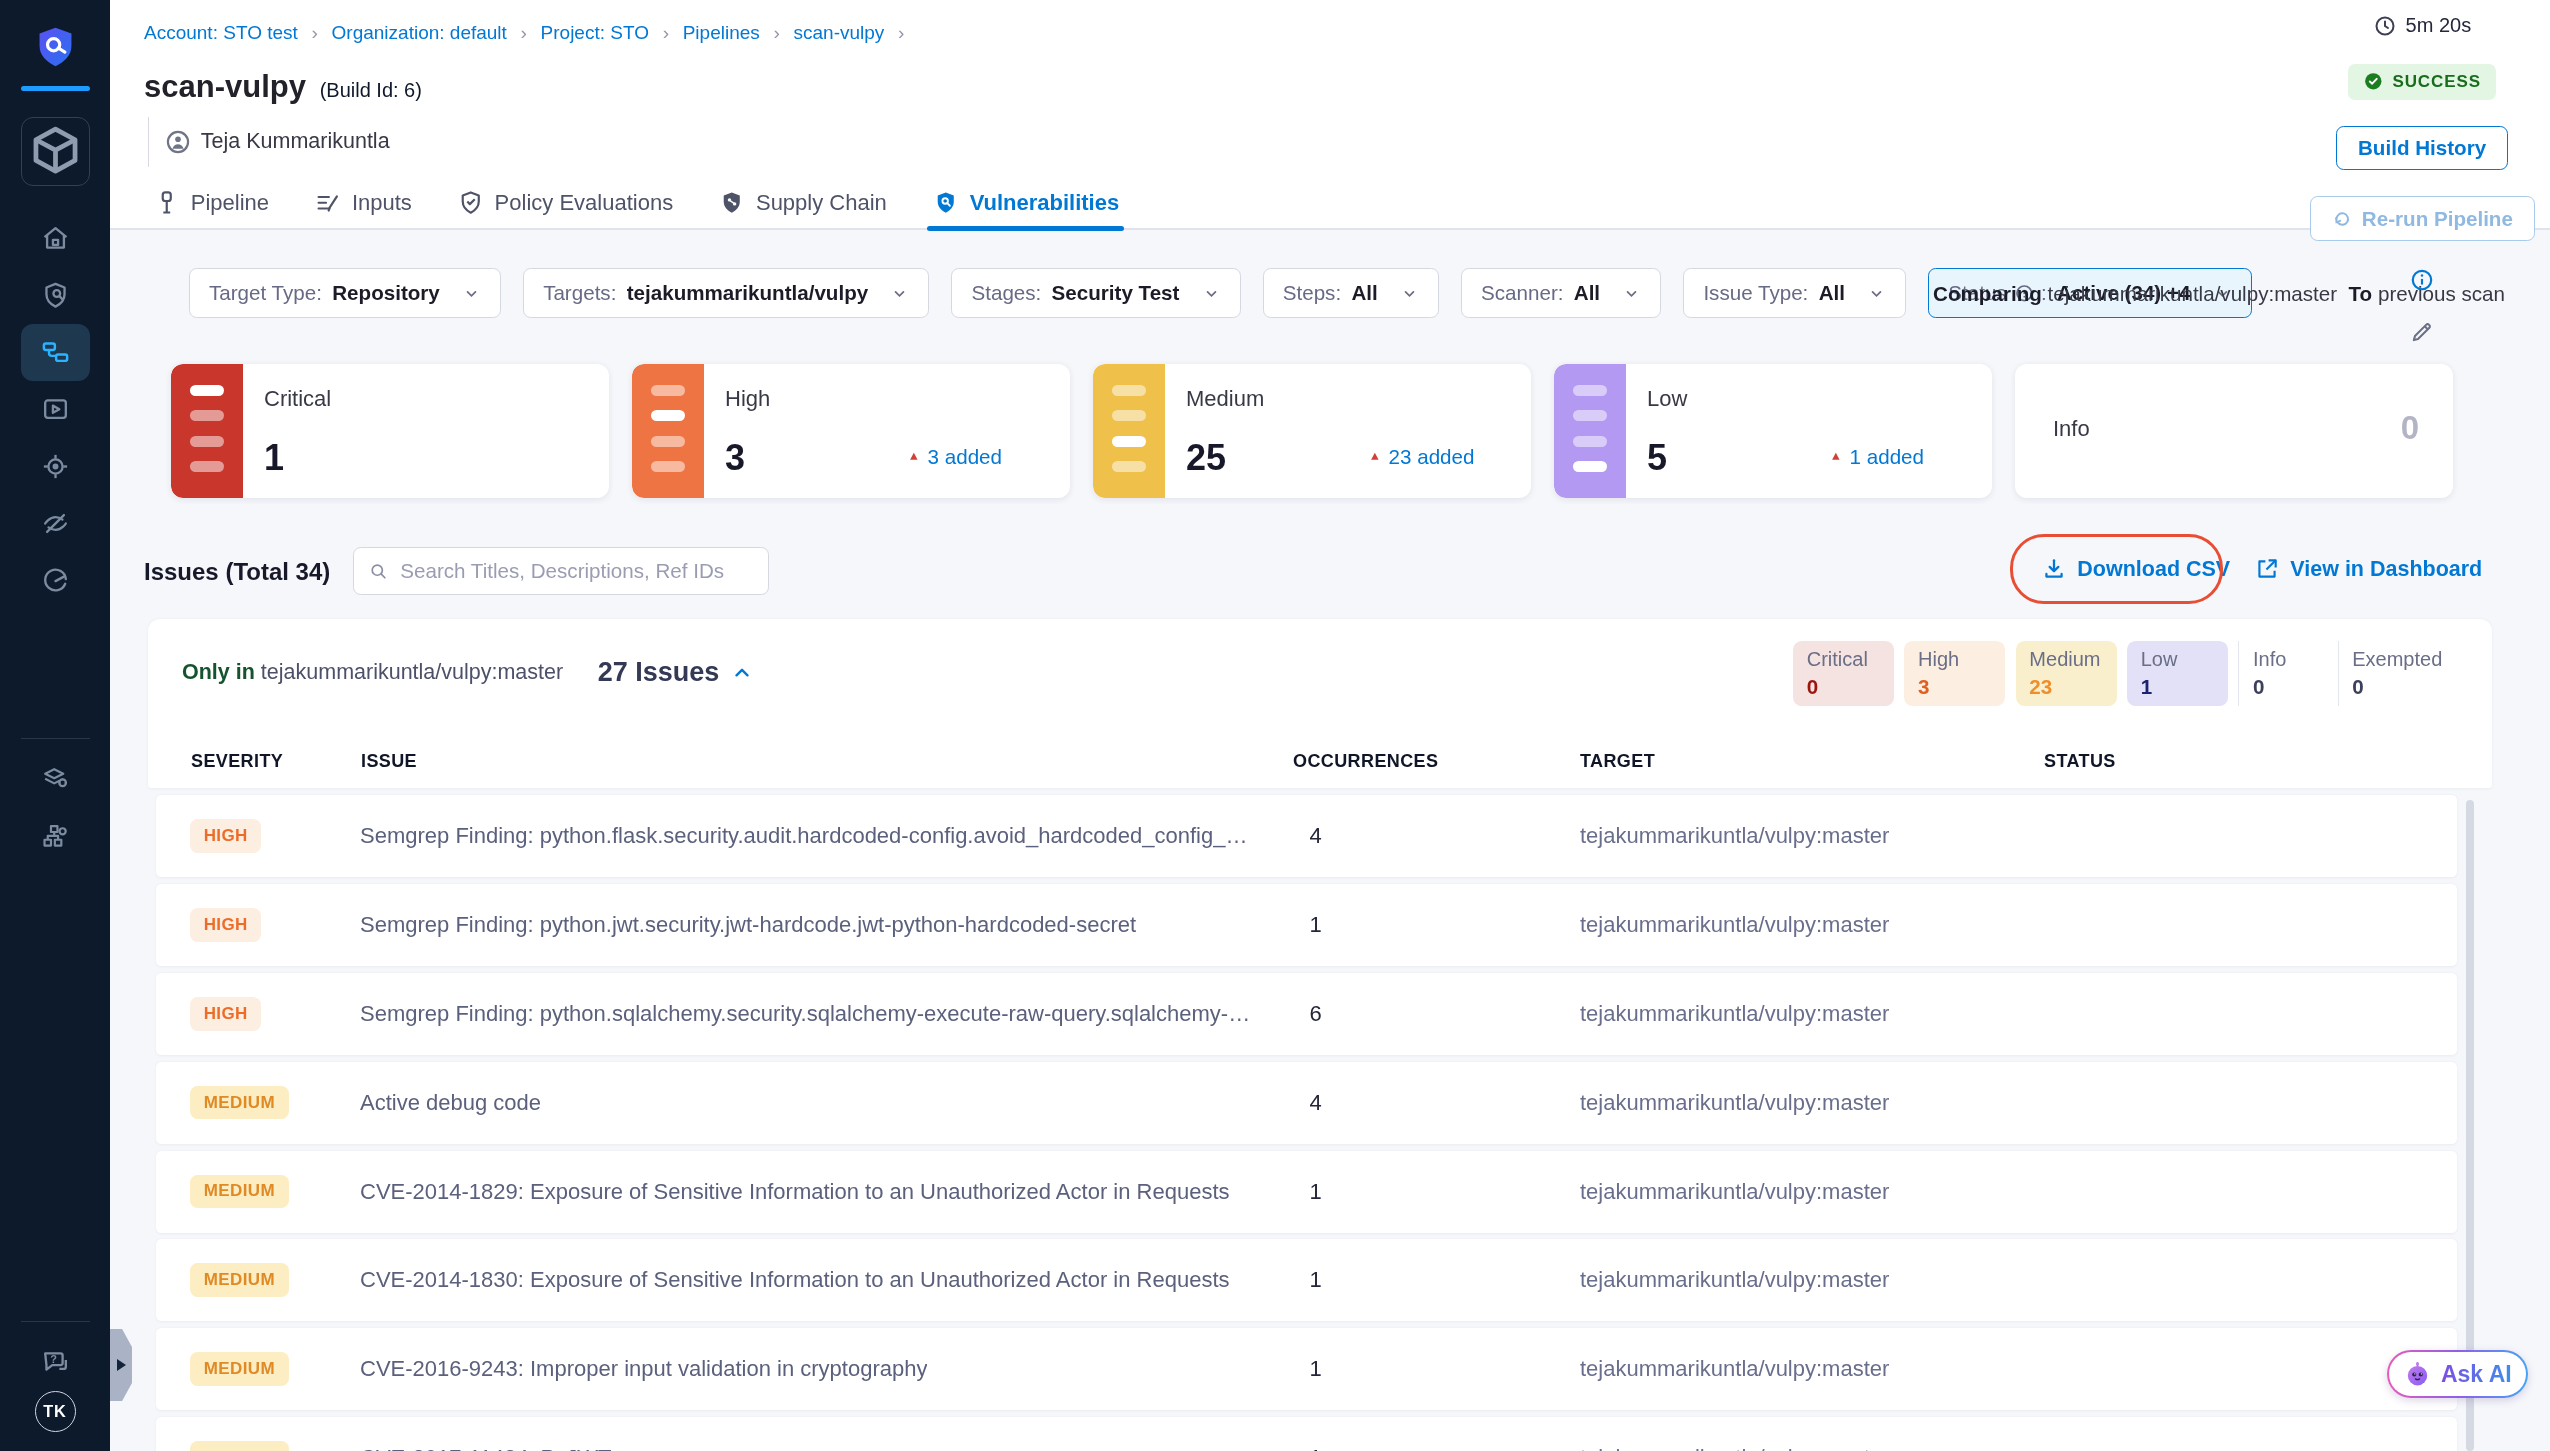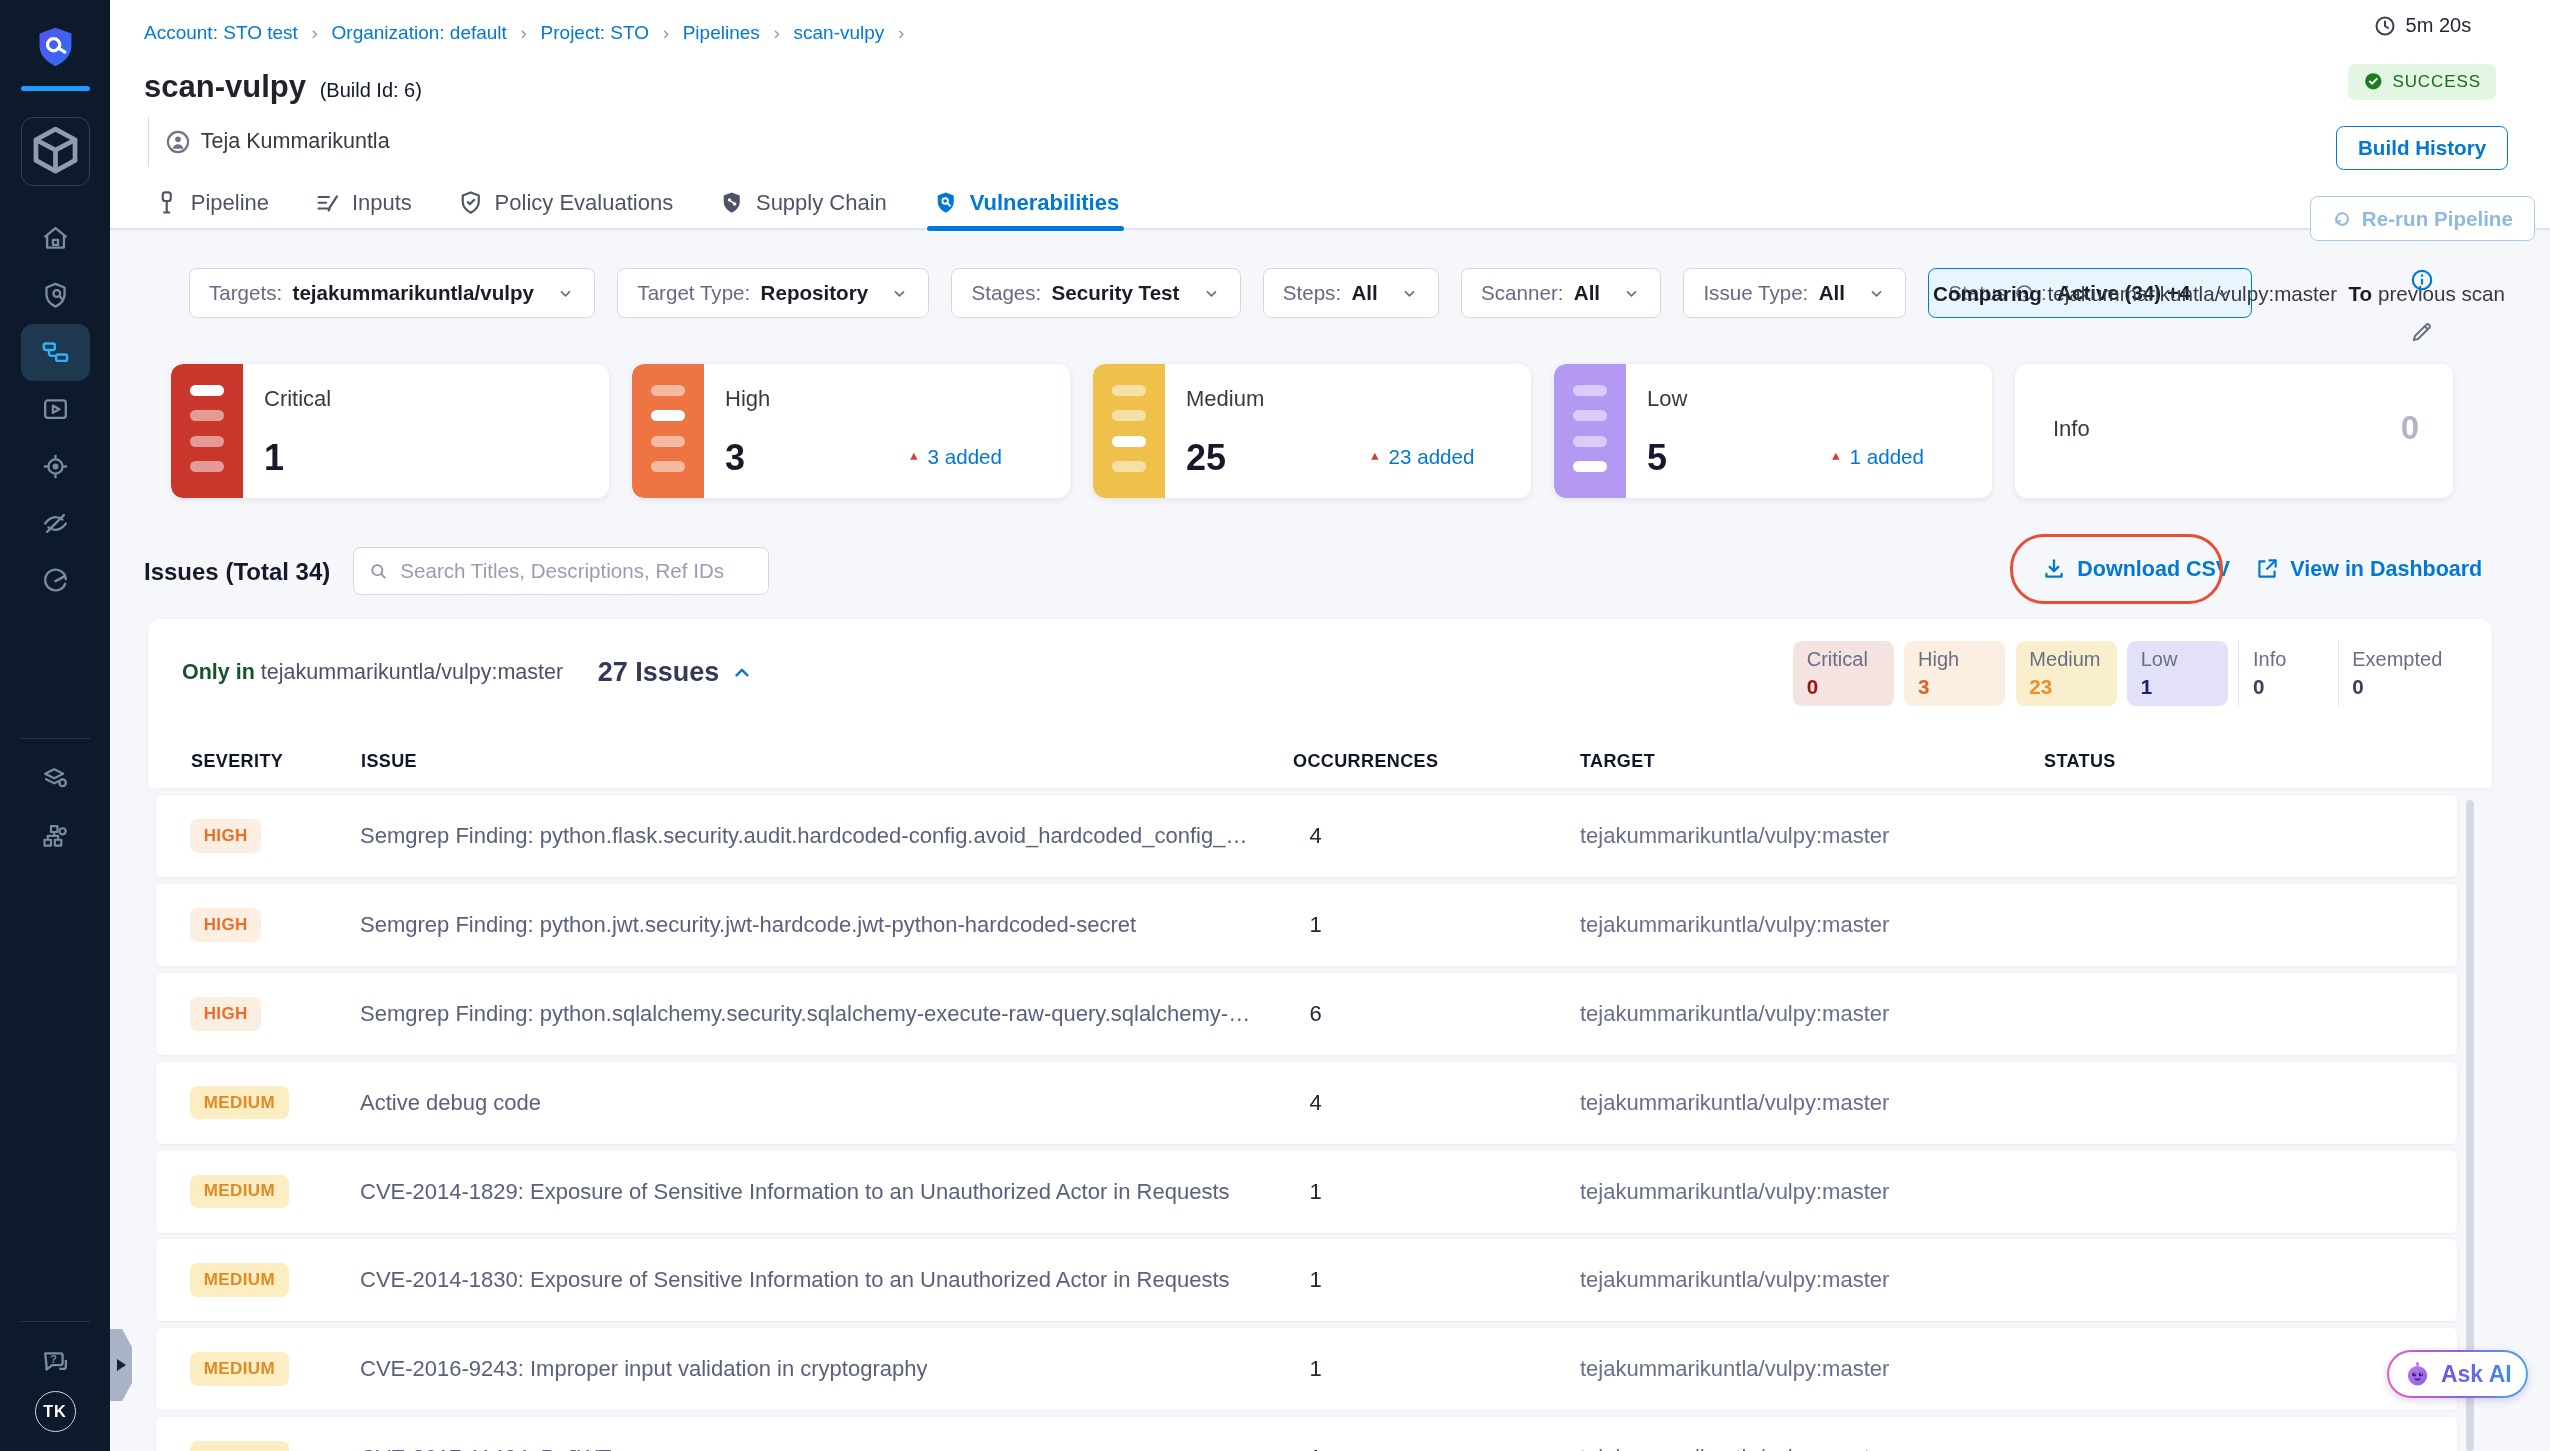--- a/index.html
+++ b/index.html
@@ -23,21 +23,21 @@
 
   
   .topbar{position:absolute;left:110px;top:0;width:2440px;height:230px;background:#fff;}
   .tabs-border{position:absolute;left:110px;top:228px;width:2440px;height:1.7px;background:#e0e2ec;}
   .breadcrumb{position:absolute;left:34px;top:22px;display:flex;align-items:center;gap:13.7px;font-size:19px;}
   .crumb{color:#0278d5;}
   .crumb-sep{color:#9496ac;font-size:19px;}
   .top-actions{position:absolute;right:15.5px;top:13.7px;display:flex;align-items:center;gap:26px;flex-direction:column;}
   .duration{display:flex;align-items:center;gap:8.6px;color:#25273a;font-size:20px;}
   .duration svg{width:24px;height:24px;color:#3c3f55;}
-  .badge-success{display:flex;align-items:center;gap:8.6px;background:#e3f6e3;border-radius:6.9px;padding:7.7px 15.5px;color:#186c1c;font-weight:normal;font-size:17px;letter-spacing:0.9px;}
+  .badge-success{display:flex;align-items:center;gap:8.6px;background:#e3f6e3;border-radius:6.9px;padding:7.7px 15.5px;color:#186c1c;font-weight:bold;font-size:17px;letter-spacing:0.9px;}
   .btn-outline{border:1.7px solid #0278d5;border-radius:7.7px;padding:9.4px 20.6px;color:#0278d5;font-weight:bold;font-size:20.6px;background:#fff;display:flex;align-items:center;gap:8.6px;}
   .btn-outline.disabled{border-color:#a8cbec;color:#8fb9e0;}
   .icon-btn{color:#6a7086;display:flex;align-items:center;}
   .icon-btn svg{width:26px;height:26px;}
   .icon-btn.blue{color:#0278d5;}
   .title-row{position:absolute;left:34px;top:69px;display:flex;align-items:baseline;gap:13.7px;}
   .page-title{font-size:31px;font-weight:800;color:#22222a;}
   .build-id{font-size:20px;color:#0f172a;}
   .user-row{position:absolute;left:38px;top:117px;display:flex;gap:10.3px;border-left:1.7px solid #d8dae3;padding:12px 0 12px 15.5px;color:#383946;font-size:21.5px;}
   .user-row svg{width:26px;height:26px;color:#6f7486;}
@@ -365,31 +365,31 @@
           <path d="M12 3l7 2.6V11c0 4.6-3 7.7-7 9.7-4-2-7-5.1-7-9.7V5.6z" fill="#0278d5"></path>
           <circle cx="11.5" cy="10.5" r="2.4" fill="none" stroke="#fff" stroke-width="1.6"></circle>
           <line x1="13.3" y1="12.3" x2="15.6" y2="14.6" stroke="#fff" stroke-width="1.6" stroke-linecap="round"></line>
         </svg>
       <span>Vulnerabilities</span>
     </div>
   </div>
 
   <div class="filters">
     <div class="pill">
-      <span class="lab">Targets:</span>
-        <span class="val">tejakummarikuntla/vulpy</span>
+      <span class="lab">Target Type:</span>
+        <span class="val">Repository</span>
       <span class="chev">
           <svg viewBox="0 0 24 24" fill="none" stroke="currentColor" stroke-width="2.2" stroke-linecap="round">
             <path d="M7 10l5 5 5-5"></path>
           </svg>
         </span>
     </div>
     <div class="pill">
-      <span class="lab">Target Type:</span>
-        <span class="val">Repository</span>
+      <span class="lab">Targets:</span>
+        <span class="val">tejakummarikuntla/vulpy</span>
       <span class="chev">
           <svg viewBox="0 0 24 24" fill="none" stroke="currentColor" stroke-width="2.2" stroke-linecap="round">
             <path d="M7 10l5 5 5-5"></path>
           </svg>
         </span>
     </div>
     <div class="pill">
       <span class="lab">Stages:</span>
         <span class="val">Security Test</span>
       <span class="chev">

